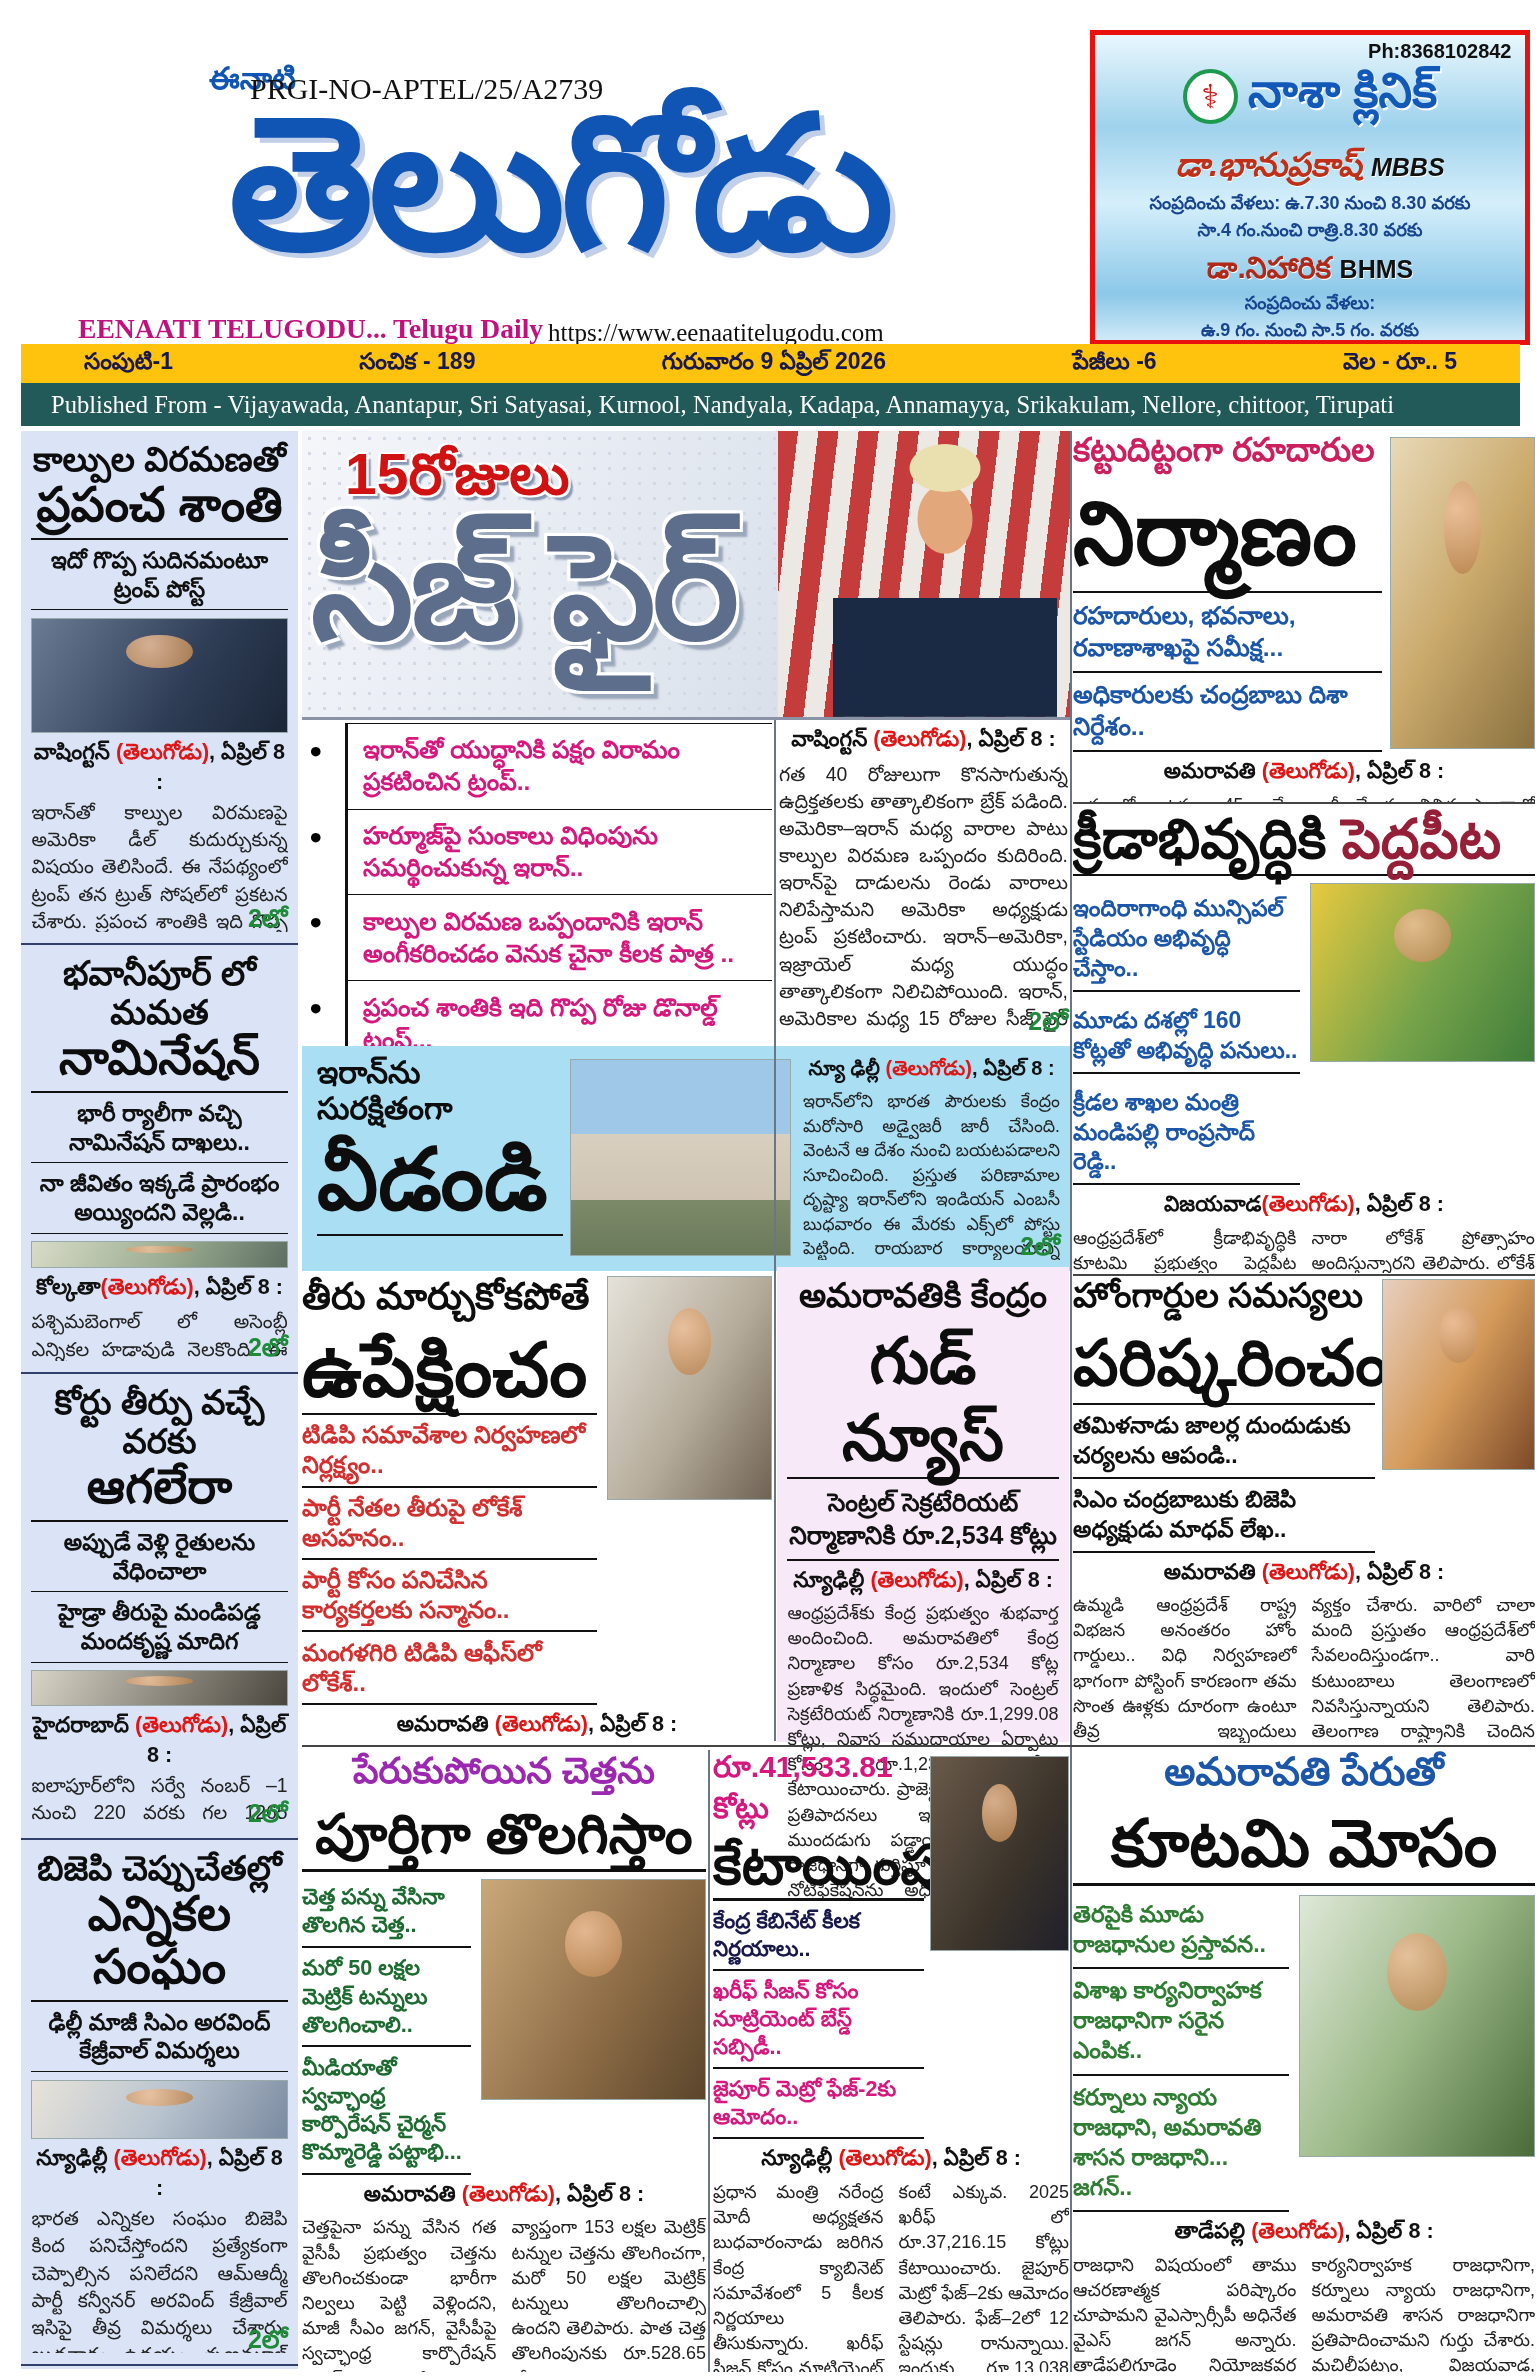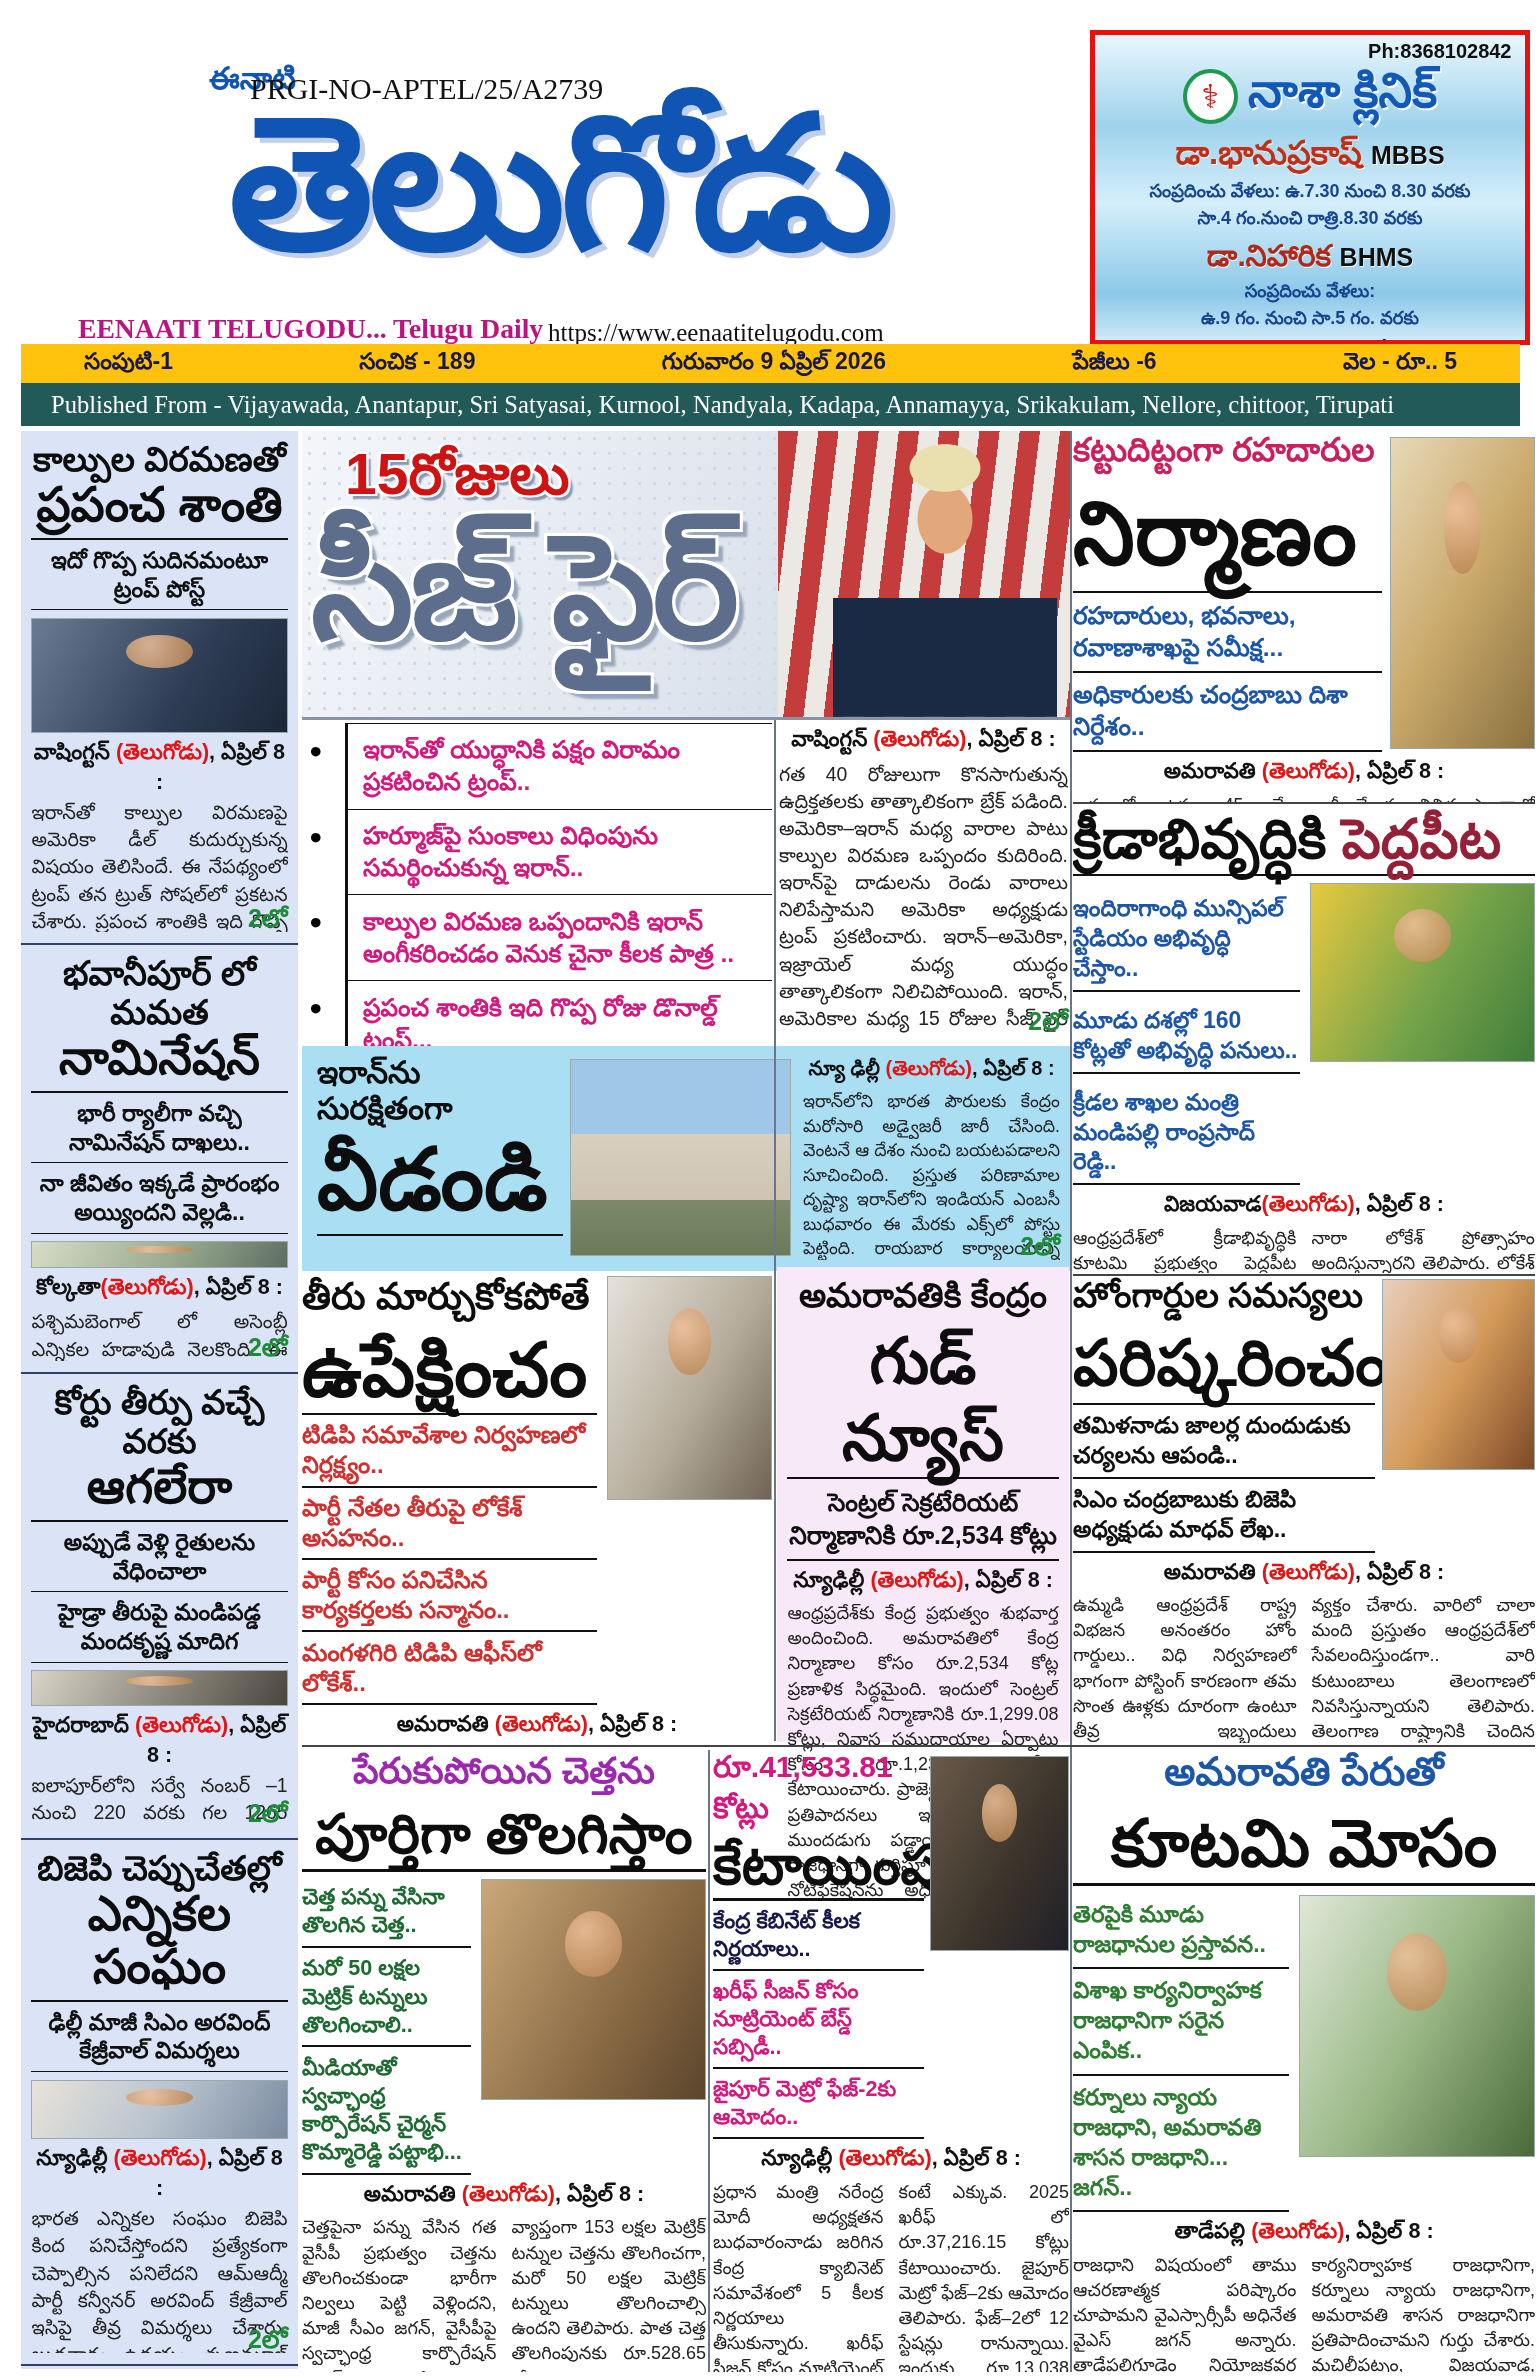--- a/index.html
+++ b/index.html
@@ -16,21 +16,21 @@
 
   
   .ad { position:absolute; left:1090px; top:30px; width:440px; height:315px; border:5.2px solid #e8110e;
         background:linear-gradient(180deg,#e8f7fd 0%,#9fd2ec 30%,#d5effb 55%,#8cc8e8 85%,#cfeaf8 100%);
         text-align:center; padding:4.5px 7.5px; overflow:hidden; }
   .ad-phone-top { font-size:20px; font-weight:900; color:#111; text-align:right; padding-right:6px; }
   .ad-row1 { display:flex; align-items:center; justify-content:center; gap:10.4px; }
   .steth { width:55px; height:55px; border:4.5px solid #1d9a4e; border-radius:50%; background:#fff; color:#cc1616;
            font-size:33px; line-height:48px; flex:0 0 auto; }
   .ad-clinic { font-size:48px; font-weight:900; color:#1258b8; text-shadow:1.5px 1.5px 0 #fff; }
-  .ad-doc1 { font-size:33px; font-weight:900; color:#c03018; margin-top:4px; text-shadow:0.7px 0.7px 0 #fff; }
+  .ad-doc1 { font-size:33px; font-weight:900; color:#c03018; margin-top:16px; text-shadow:0.7px 0.7px 0 #fff;font-style:italic; }
   .ad-deg { font-size:25px; font-weight:900; color:#111; }
   .ad-time { font-size:18px; font-weight:800; color:#17448f; margin-top:1.5px; }
   .ad-doc2 { font-size:30px; font-weight:900; color:#b02818; margin-top:6px; text-shadow:0.7px 0.7px 0 #fff; }
   .ad-phone2 { font-size:20px; font-weight:900; color:#111; text-align:right; padding-right:6px; margin-top:3px; }
 
   
   .infobar { position:absolute; left:21px; top:344px; width:1499px; height:39px; background:#ffc20d;
              display:flex; align-items:center; justify-content:space-between; padding:0 63px 0 63px;
              font-size:23px; font-weight:900; color:#18184a; }
   .pubbar { position:absolute; left:21px; top:383px; width:1499px; height:43px; background:#215a58; color:#fff;

